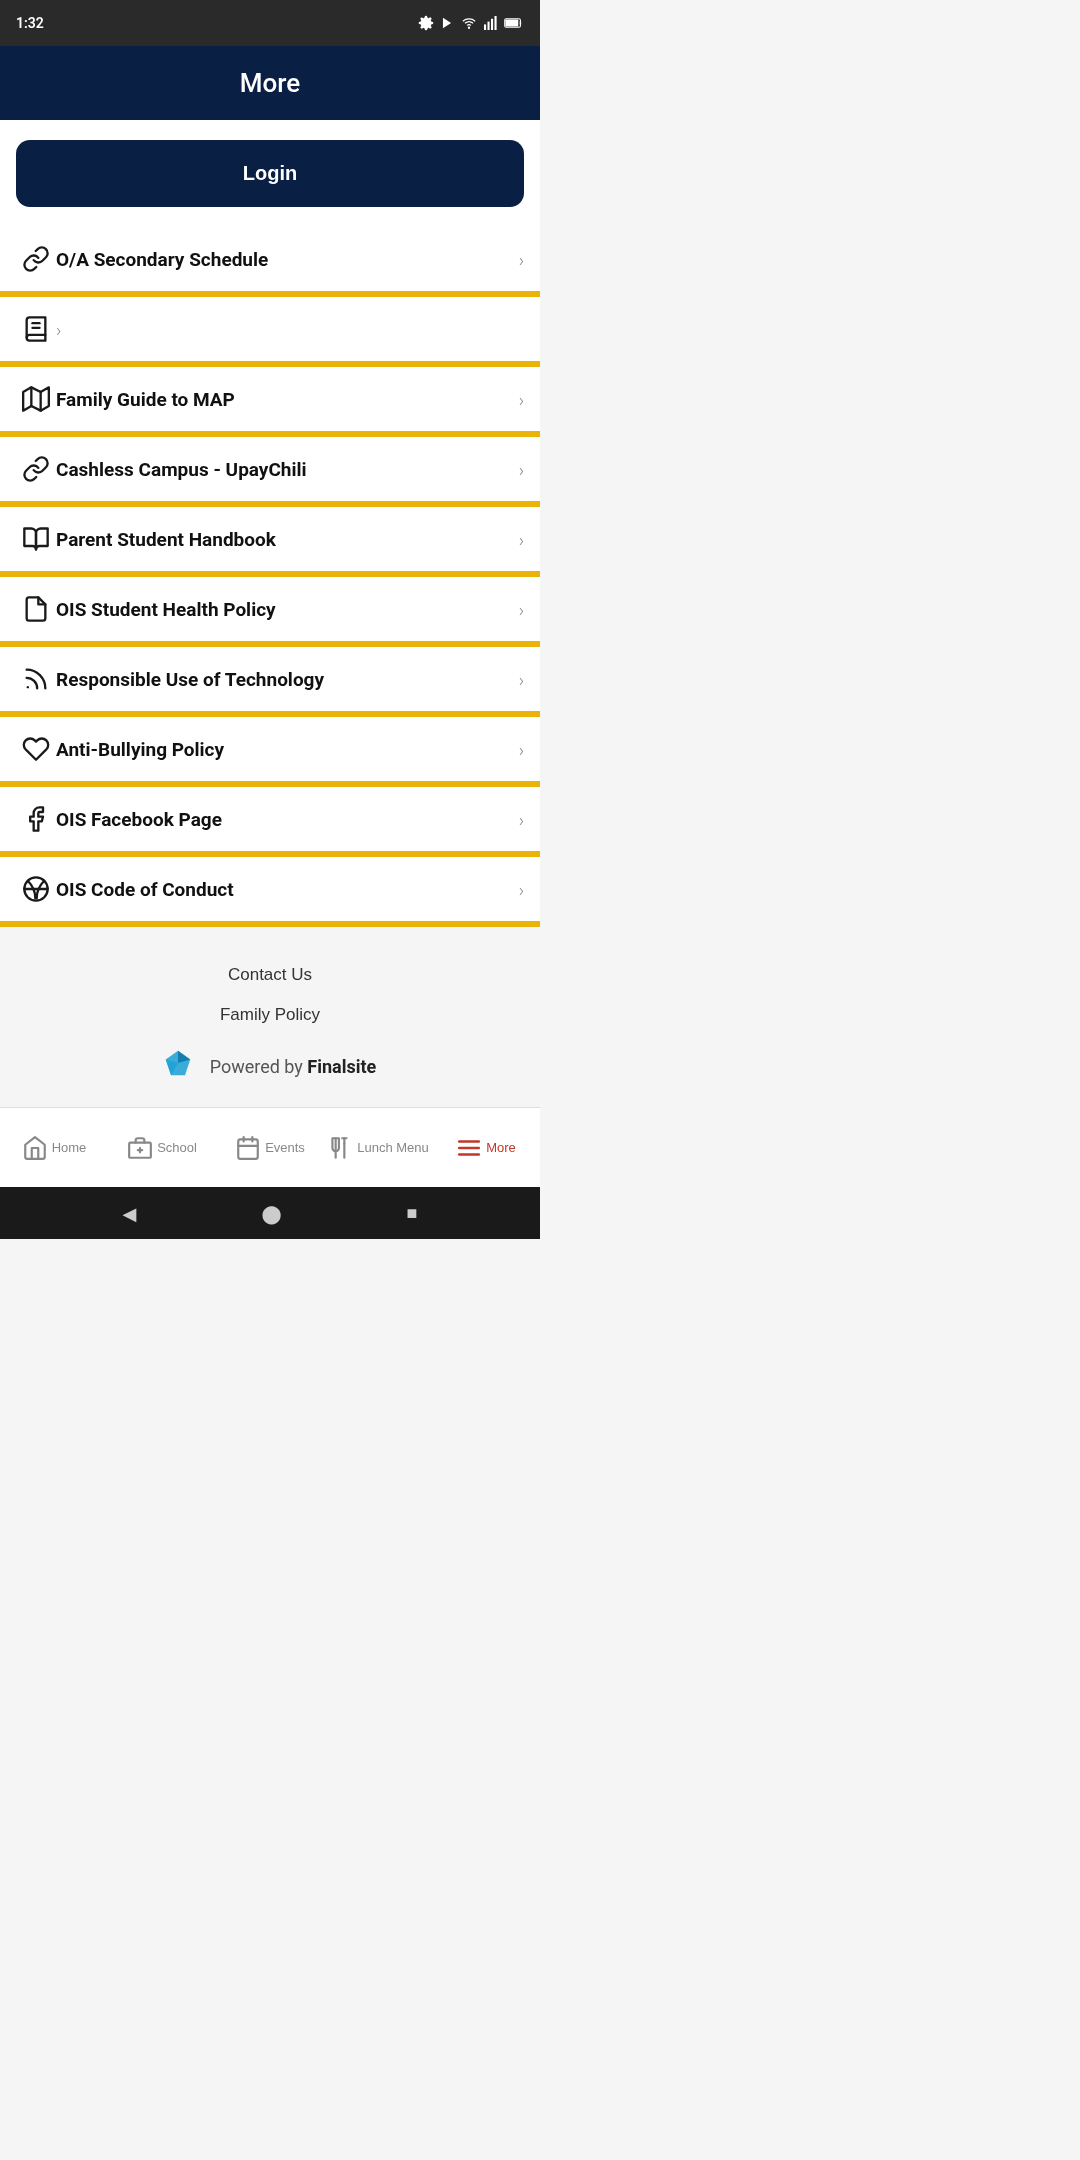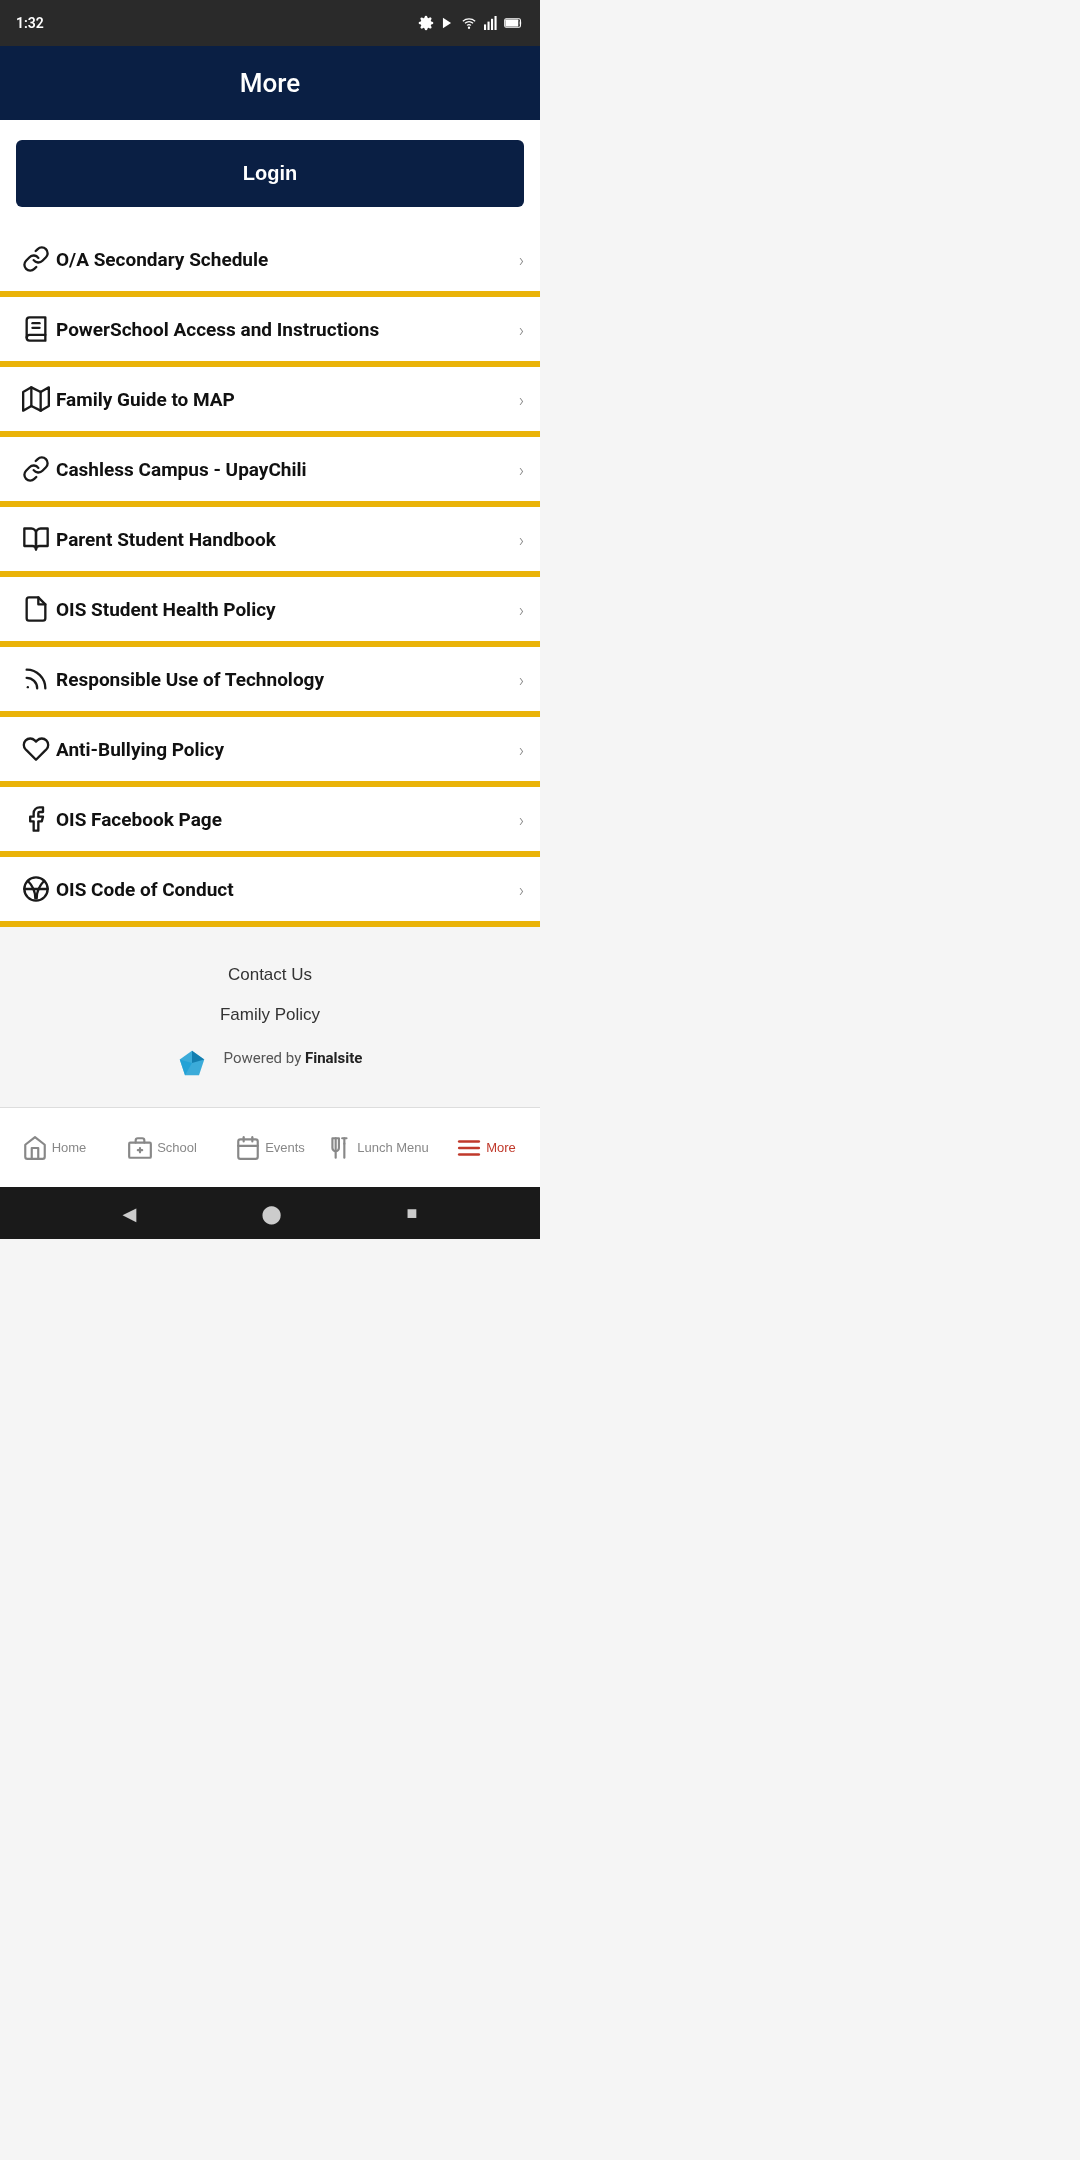--- a/index.html
+++ b/index.html
@@ -46,21 +46,21 @@
     }
 
     
     .login-btn {
       display: block;
       width: calc(100% - 32px);
       margin: 20px 16px;
       background: #0a1f44;
       color: #fff;
       border: none;
-      border-radius: 6px;
+      border-radius: 14px;
       padding: 22px;
       font-size: 20px;
       font-weight: 700;
       text-align: center;
       cursor: pointer;
     }
 
     
     .menu-list {
       list-style: none;
@@ -112,25 +112,25 @@
       color: #333;
       padding: 10px;
       cursor: pointer;
       background: none;
       border: none;
       width: 100%;
     }
 
     .powered-by {
       display: flex;
-      align-items: flex-start;
+      align-items: flex-end;
       justify-content: center;
       gap: 18px;
       padding: 14px;
-      font-size: 15px;
+      font-size: 18px;
       color: #555;
     }
 
     .finalsite-diamond {
       width: 28px;
       height: 28px;
     }
 
     .finalsite-bold {
       font-weight: 700;
@@ -263,21 +263,20 @@
 
     <li class="menu-item">
       <span class="menu-icon">
         <svg class="icon-svg" viewBox="0 0 24 24">
           <path d="M4 19.5A2.5 2.5 0 016.5 17H20"></path>
           <path d="M6.5 2H20v20H6.5A2.5 2.5 0 014 19.5v-15A2.5 2.5 0 016.5 2z"></path>
           <line x1="9" y1="7" x2="15" y2="7"></line>
           <line x1="9" y1="11" x2="15" y2="11"></line>
         </svg>
       </span>
-      <span class="menu-label">PowerSchool Access and Instructions</span>
       <span class="menu-chevron">›</span>
     </li>
 
     <li class="menu-item">
       <span class="menu-icon">
         <svg class="icon-svg" viewBox="0 0 24 24">
           <polygon points="1,6 1,22 8,18 16,22 23,18 23,2 16,6 8,2"></polygon>
           <line x1="8" y1="2" x2="8" y2="18"></line>
           <line x1="16" y1="6" x2="16" y2="22"></line>
         </svg>

